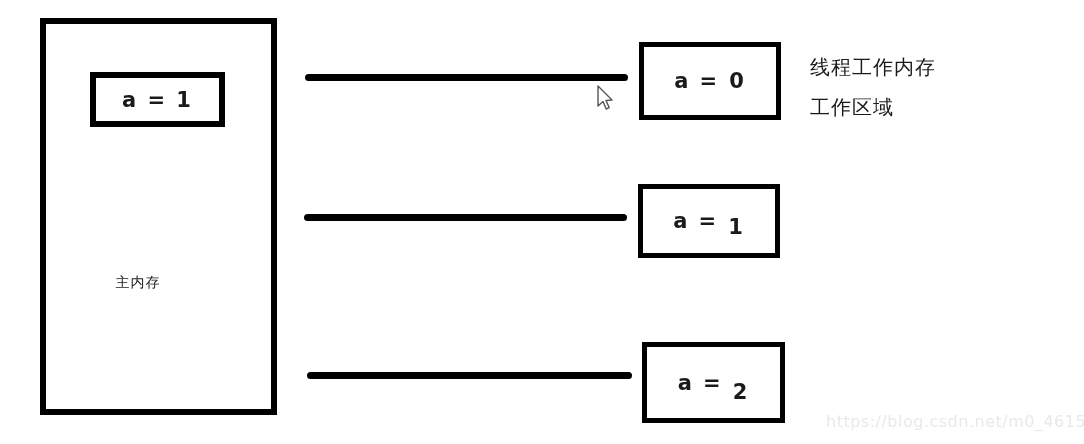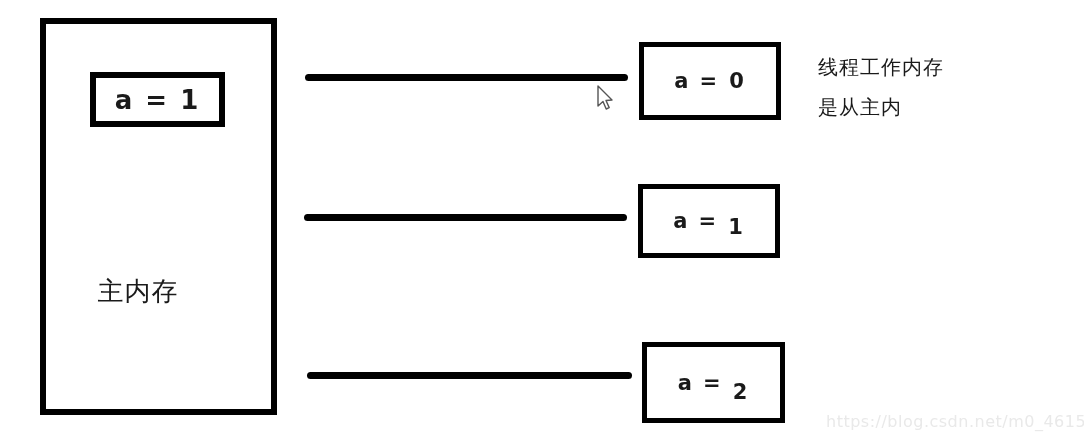--- a/index.html
+++ b/index.html
@@ -22,29 +22,29 @@
     border: 6px solid #000000;
     background: #ffffff;
   }
   .main-cell {
     position: absolute;
     left: 90px; top: 72px;
     width: 135px; height: 55px;
     border: 6px solid #000000;
     background: #ffffff;
     display: flex; align-items: center; justify-content: center;
-    font-size: 26px; font-weight: 600; color: #1a1a1a;
+    font-size: 21px; font-weight: 600; color: #1a1a1a;
     letter-spacing: 2px;
   }
   .main-memory-label {
     position: absolute;
     left: 58px; top: 274px;
     width: 160px;
     text-align: center;
-    font-size: 26px; color: #1a1a1a;
+    font-size: 14px; color: #1a1a1a;
     letter-spacing: 1px;
   }
 
   
   .connector {
     position: absolute;
     height: 7px;
     background: #000000;
     border-radius: 4px;
   }
@@ -70,21 +70,20 @@
   .thread-box-3 .value { top: 9px; }
 
   
   .annotation {
     position: absolute;
     left: 810px; top: 48px;
     width: 262px;
     font-size: 20px; color: #1a1a1a;
     line-height: 39.5px;
     letter-spacing: 1px;
-    margin-left: 8px;
   }
 
   
   .watermark {
     position: absolute;
     left: 826px; top: 412px;
     font-size: 16px;
     color: #e9e9e9;
     letter-spacing: 0.5px;
     user-select: none;
@@ -120,21 +119,21 @@
     <span class="prefix">a =</span>
     <span class="value">1</span>
   </div>
   <div class="thread-box thread-box-3">
     <span class="prefix">a =</span>
     <span class="value">2</span>
   </div>
 
   <div class="annotation">
     <div>线程工作内存</div>
-    <div>是从主内</div>
+    <div>工作区域</div>
   </div>
 
   <div class="watermark">https://blog.csdn.net/m0_46153949</div>
 
   <svg class="cursor" viewBox="0 0 20 30" xmlns="http://www.w3.org/2000/svg">
     <path d="M4 2 L4 22 L9 17.5 L12.2 25 L15.2 23.6 L12 16.5 L18 16 Z" fill="#ffffff" stroke="#555555" stroke-width="1.4" stroke-linejoin="round"></path>
   </svg>
 
 </div>
 

